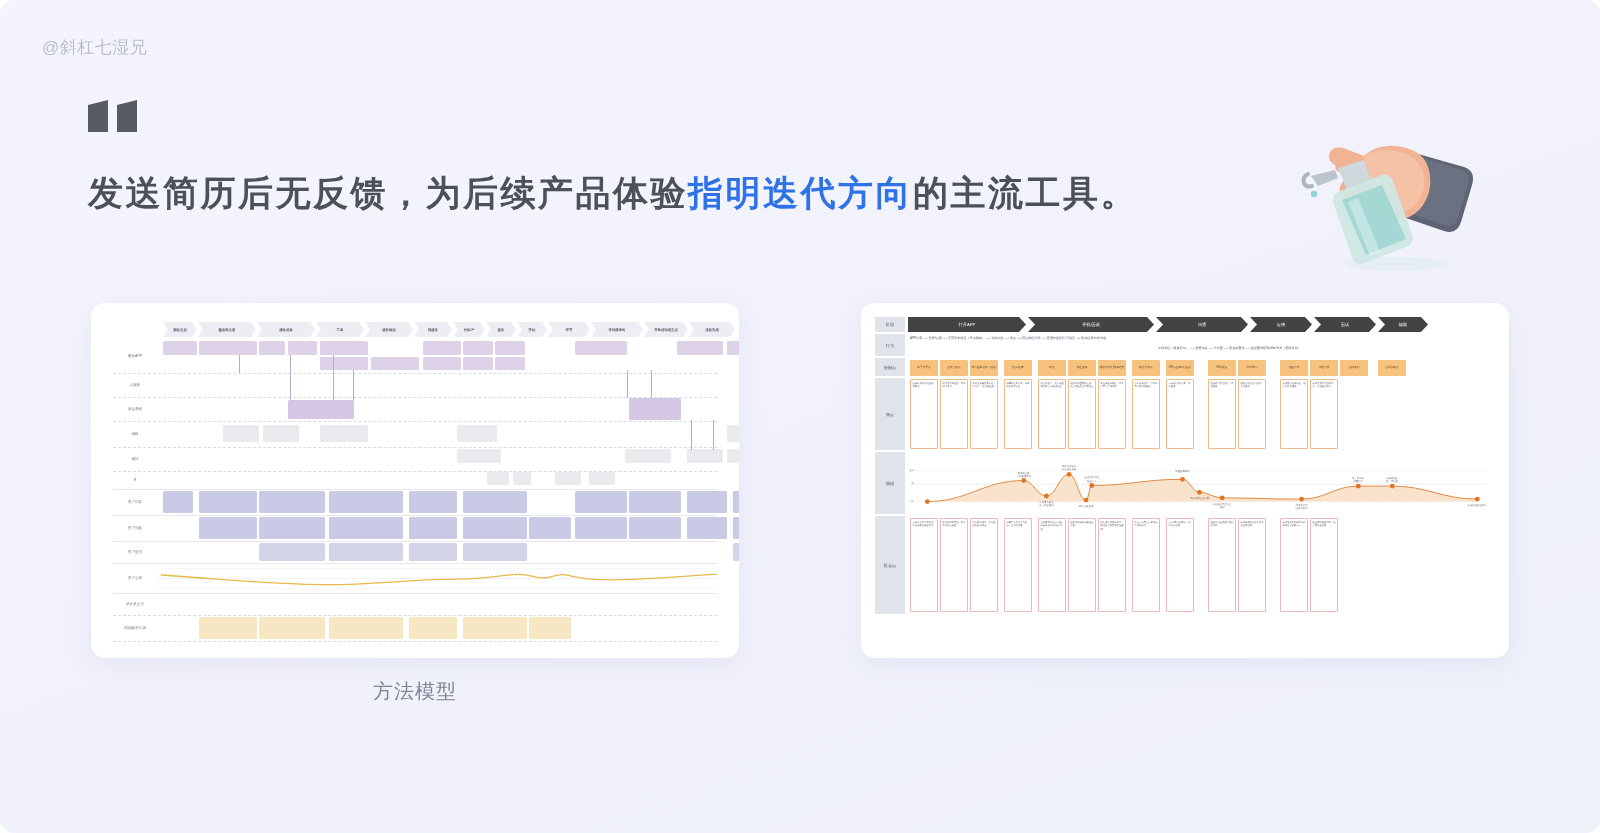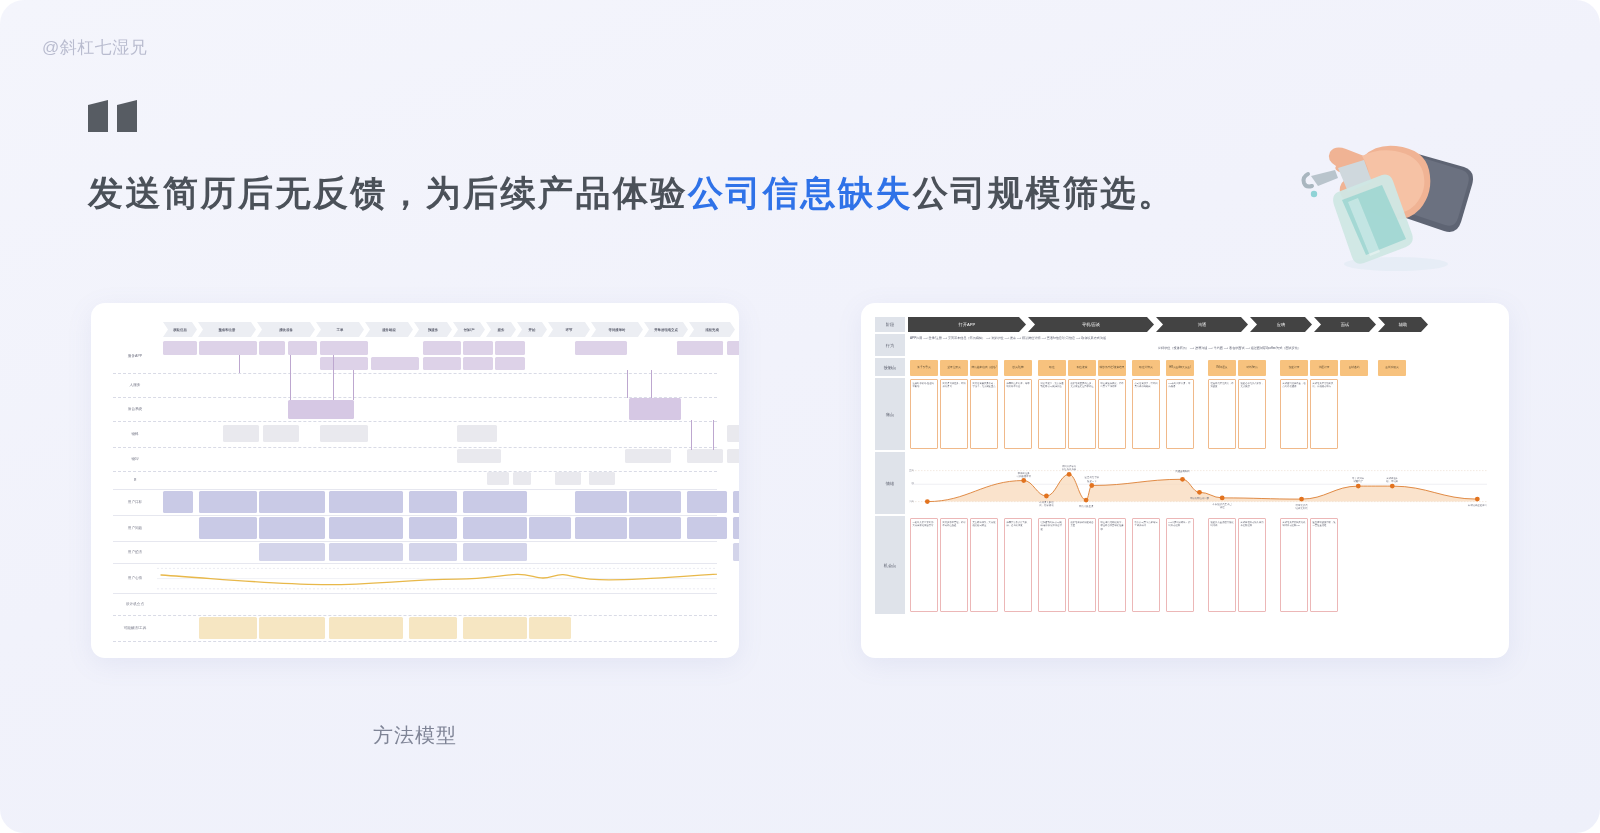--- a/index.html
+++ b/index.html
@@ -10,21 +10,21 @@
     height: 833px;
     overflow: hidden;
     font-family: "Liberation Sans", "DejaVu Sans", sans-serif;
   }
 
   #page {
     position: relative;
     width: 1600px;
     height: 833px;
     background: linear-gradient(160deg, #f4f5fc 0%, #f1f2fb 45%, #eef0fa 100%);
-    border-radius: 24px;
+    border-radius: 14px;
     overflow: hidden;
   }
 
   
   .watermark {
     position: absolute;
     top: 36px;
     left: 42px;
     font-size: 17px;
     color: #b9bccf;
@@ -85,21 +85,21 @@
   .card {
     width: 648px;
     height: 355px;
     background: #ffffff;
     border-radius: 14px;
     box-shadow: 0 6px 26px rgba(120,130,190,0.10);
     overflow: hidden;
     position: relative;
   }
   .caption {
-    margin-top: 64px;
+    margin-top: 20px;
     text-align: center;
     font-size: 20px;
     color: #7f8496;
     letter-spacing: 1px;
   }
 
   
   .lc { position: absolute; inset: 0; padding: 19px 22px 14px 22px; }
 
   .lc-grid {
@@ -252,21 +252,21 @@
 
 <div id="page">
 
   <div class="watermark">@斜杠七湿兄</div>
 
   <div class="quote-mark">
     <i></i>
       <i></i>
   </div>
 
-  <div class="headline"><span>发送简历后无反馈，为后续产品体验</span><span class="hl">公司信息缺失</span><span>公司规模筛选。</span></div>
+  <div class="headline"><span>发送简历后无反馈，为后续产品体验</span><span class="hl">指明迭代方向</span><span>的主流工具。</span></div>
 
   <div class="illus">
     <svg viewBox="0 0 205 165">
       <ellipse cx="118" cy="152" rx="52" ry="7" fill="#dfeaf2" opacity=".55"></ellipse>
 
       <path d="M140 42 L186 55 Q198 59 194 73 L183 110 Q179 123 166 119 L122 104 Z" fill="#5e6473"></path>
       <path d="M145 46 L184 58 Q193 61 190 72 L180 106 Q177 116 167 113 L128 100 Z" fill="#6b7180"></path>
 
       <path d="M58 54 Q48 48 52 40 Q57 33 68 37 L86 44 Q98 32 118 34 Q146 37 151 58 Q156 80 142 97 Q128 112 106 106 L74 92 Q60 86 62 75 Q64 66 76 66 L64 61 Q55 58 58 54 Z" fill="#f0b394"></path>
       <path d="M84 44 Q100 36 117 39 Q140 43 145 60 Q150 78 137 93 Q125 105 107 100 L82 90 Q94 78 92 66 Q90 54 84 44 Z" fill="#f6c2a5"></path>

